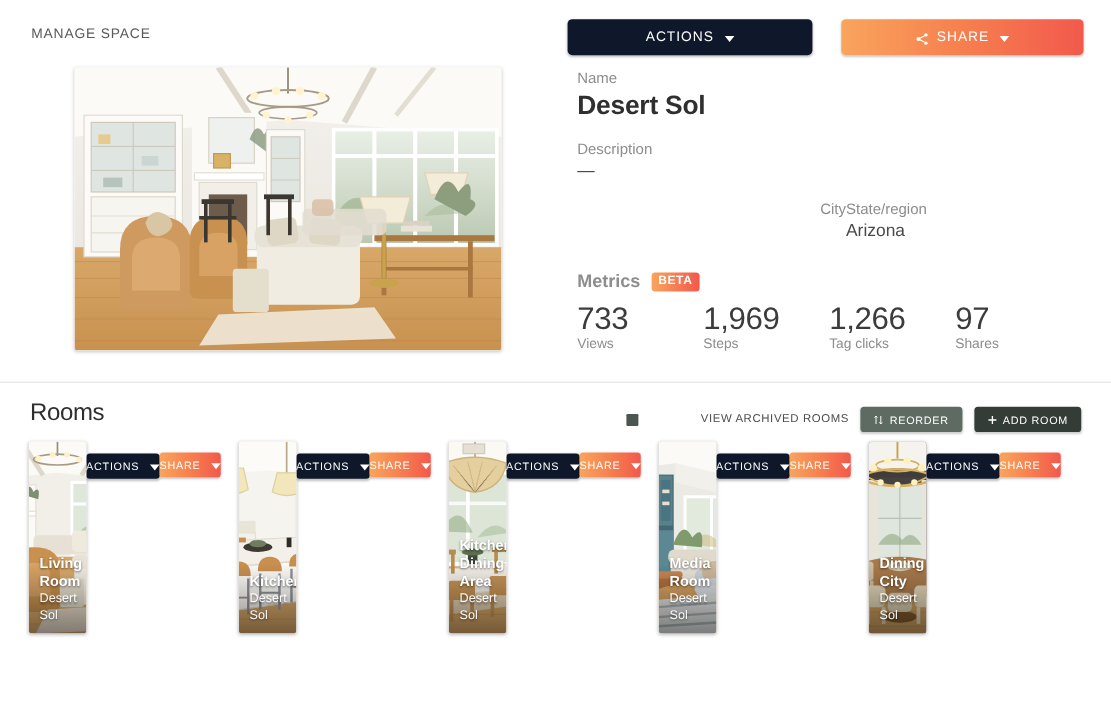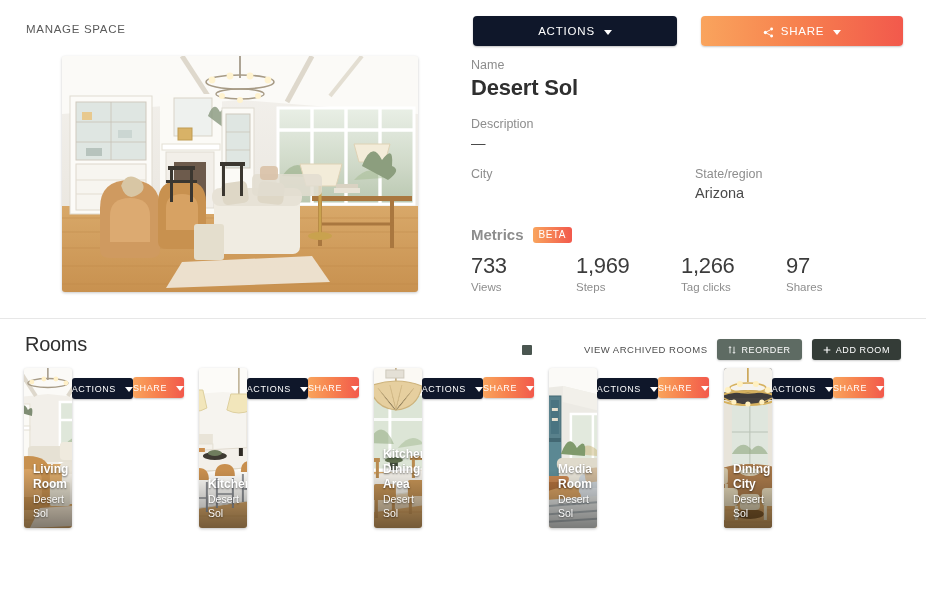--- a/index.html
+++ b/index.html
@@ -99,21 +99,21 @@
     width: 356px;
     height: 236px;
     border-radius: 3px;
     overflow: hidden;
     box-shadow: 0 1px 3px rgba(0,0,0,0.22);
   }
 
   
   .info {
     position: absolute;
-    left: 471px;
+    left: 481px;
     top: 56px;
     width: 420px;
   }
 
   .field-label {
     font-size: 12.5px;
     color: #8d8d8d;
     font-weight: 400;
     line-height: 18px;
   }
@@ -129,51 +129,51 @@
   .field-value {
     font-size: 14.5px;
     color: #4a4a4a;
     line-height: 21px;
   }
 
   .blk-name { margin-bottom: 13px; }
   .blk-desc { margin-bottom: 11px; }
 
   .twocol { display: flex; }
-  .twocol > div:first-child { width: 224px; }
+  .twocol > div:first-child { width: 224px; text-align: right; }
 
   .metrics-head {
     display: flex;
     align-items: center;
     gap: 9px;
     margin-top: 22px;
   }
   .metrics-title {
     font-size: 15px;
     color: #8d8d8d;
     font-weight: 700;
   }
   .beta {
     background: linear-gradient(90deg, #f9a45d 0%, #f2594c 100%);
     color: #ffffff;
     font-size: 10px;
-    font-weight: 400;
+    font-weight: 700;
     letter-spacing: 0.5px;
     padding: 2px 6px 2px 6px;
     border-radius: 3px;
     line-height: 12px;
   }
 
   .metrics-row {
     display: flex;
     margin-top: 9px;
   }
   .metric { width: 112px; }
   .metric-num {
-    font-size: 22px;
+    font-size: 26px;
     font-weight: 400;
     color: #3c3c3c;
     line-height: 27px;
     letter-spacing: -0.3px;
   }
   .metric-lbl {
     font-size: 11.5px;
     color: #8d8d8d;
     line-height: 16px;
   }

